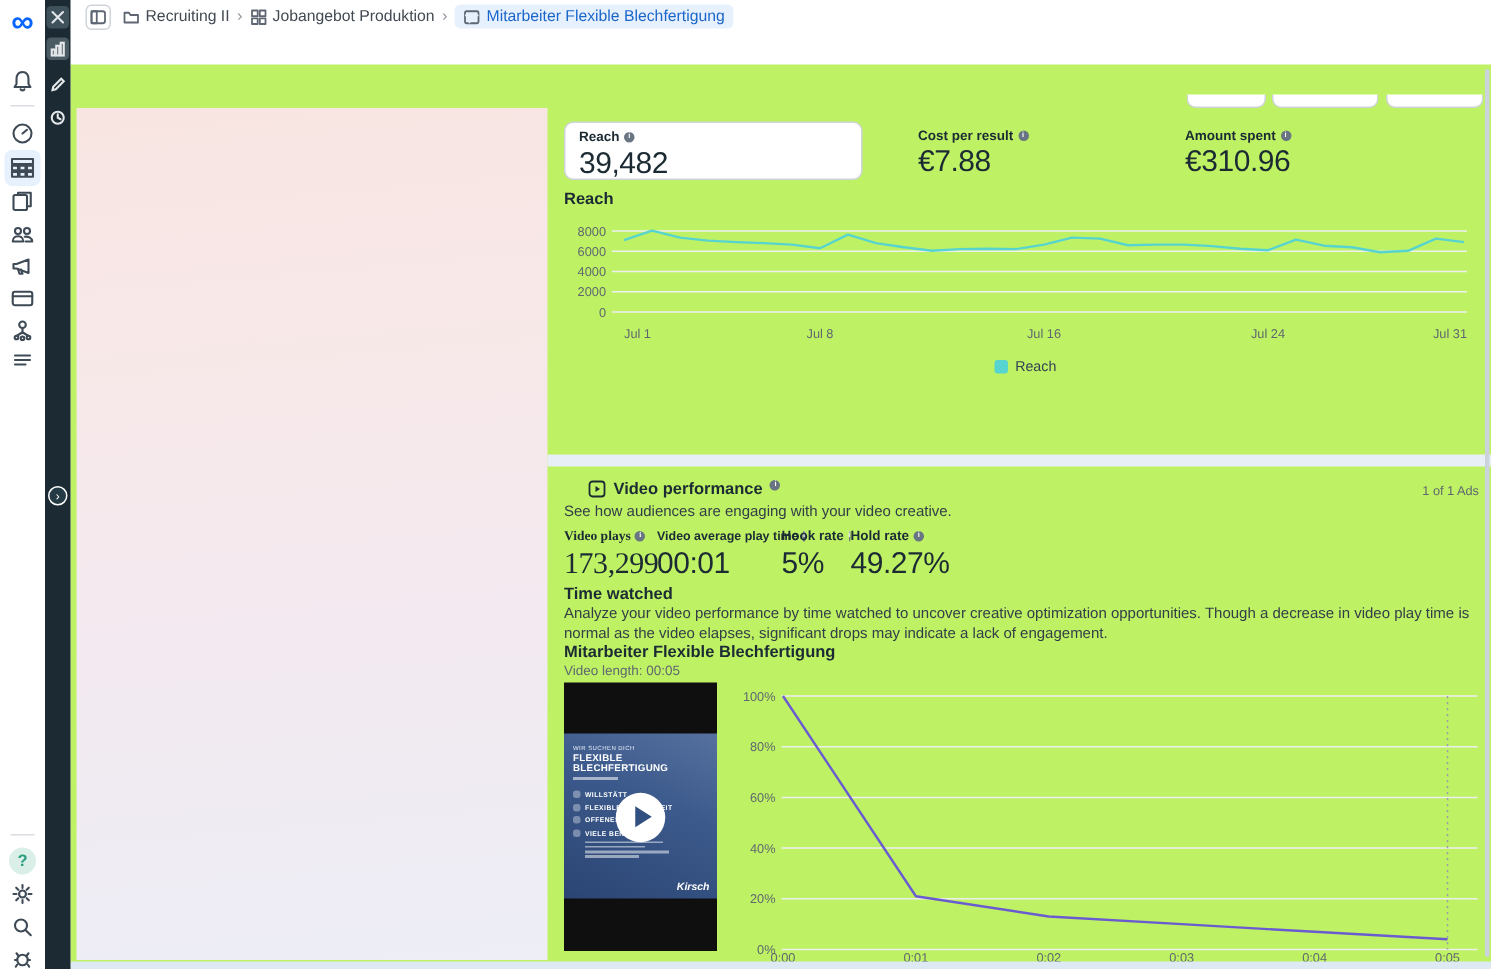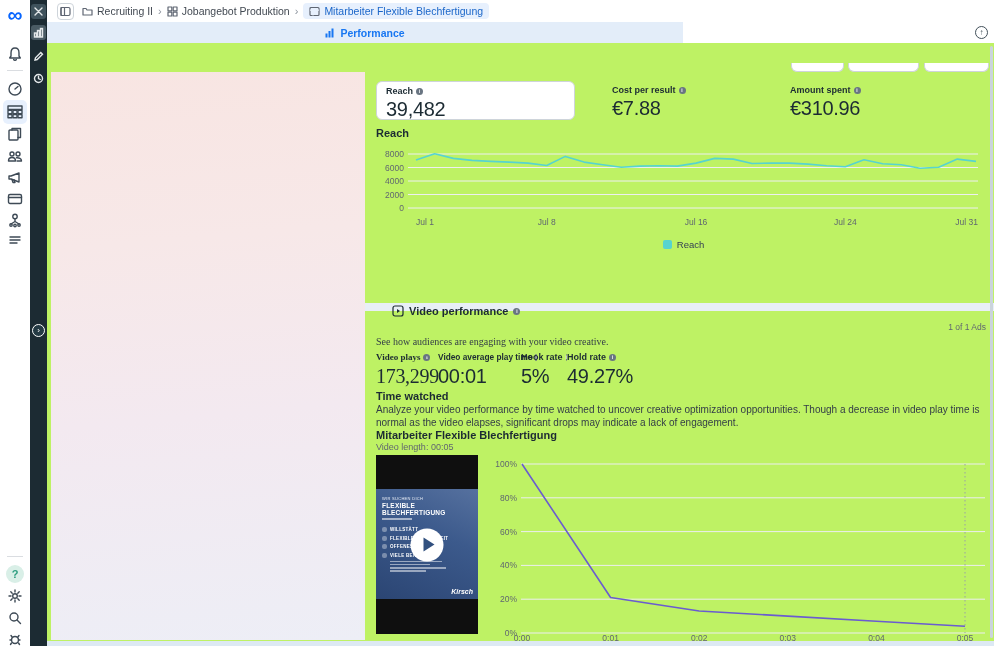--- a/index.html
+++ b/index.html
@@ -60,23 +60,23 @@
   .col-spent { position:absolute; left:743px; top:42px; }
 
   .chart-title { position:absolute; left:329px; top:84px; font-size:11px; font-weight:bold; }
   #reach-svg { position:absolute; left:329px; top:98px; }
   .tick { font-size:8.5px; fill:#606770; font-family:"Liberation Sans",sans-serif; }
   .legend-row { position:absolute; left:329px; top:196px; width:615px; display:flex; align-items:center; justify-content:center; gap:5px; }
   .legend-swatch { width:9px; height:9px; border-radius:2px; }
   .legend-label { font-size:9.5px; color:#344054; }
 
   
-  .vp-header { position:absolute; left:329px; top:262px; display:flex; align-items:center; gap:5px; font-size:11px; font-weight:bold;padding-left:16px; }
+  .vp-header { position:absolute; left:329px; top:277px; display:flex; gap:5px; font-size:11px; font-weight:bold;padding-left:16px; }
   .ads-count { position:absolute; right:8px; top:279px; font-size:8.5px; color:#606770; }
-  .vp-subtitle { position:absolute; left:329px; top:293px; font-size:10px; color:#333d47;font-family:Liberation Serif, serif; }
+  .vp-subtitle { position:absolute; left:329px; top:293px; font-size:10px; color:#333d47; }
   .vp-metrics { position:absolute; left:329px; top:309px; display:flex; }
   .vp-col { display:flex; flex-direction:column; }
   .vp-value { font-size:20px; letter-spacing:-0.3px; margin-top:3px; }
   .tw-title { position:absolute; left:329px; top:347px; font-size:11px; font-weight:bold; }
   .tw-desc { position:absolute; left:329px; top:360px; width:616px; font-size:10px; line-height:1.32; color:#333d47; }
   .video-name { position:absolute; left:329px; top:386px; font-size:11px; font-weight:bold; }
   .video-length { position:absolute; left:329px; top:399px; font-size:9px; color:#606770; }
 
   
   .thumb { position:absolute; left:329px; top:412px; width:102px; height:179px; background:#0f0f0f; overflow:hidden; }
@@ -259,35 +259,20 @@
               <g fill="#1b66c9" stroke="none">
                 <rect x="1" y="1.5" width="9" height="8" rx="1"></rect>
               </g>
               <path d="M1 4.2 L10 4.2 M4 4.2 L4 9.5" style="stroke:#e7f0fd;"></path>
             </svg>
           <span>Mitarbeiter Flexible Blechfertigung</span>
         </span>
       </nav>
     </header>
 
-    <div class="tabband">
-      <div class="tabband-blue">
-        <div class="tab-performance">
-          <svg width="10" height="10" viewBox="0 0 10 10">
-              <g fill="#1877f2">
-                <rect x="0.5" y="5.5" width="2" height="4"></rect>
-                <rect x="3.5" y="3" width="2" height="6.5"></rect>
-                <rect x="6.5" y="0.5" width="2" height="9"></rect>
-              </g>
-            </svg>
-          <span>Performance</span>
-        </div>
-      </div>
-      <div class="share-circle">↑</div>
-    </div>
 
     <div class="content">
       <div class="gradient-panel"></div>
 
       <div class="cutbtn" style="left:744px; width:53px;"></div>
       <div class="cutbtn" style="left:801px; width:71px;"></div>
       <div class="cutbtn" style="left:877px; width:65px;"></div>
 
       <div class="reach-card">
         <div class="metric-label">

